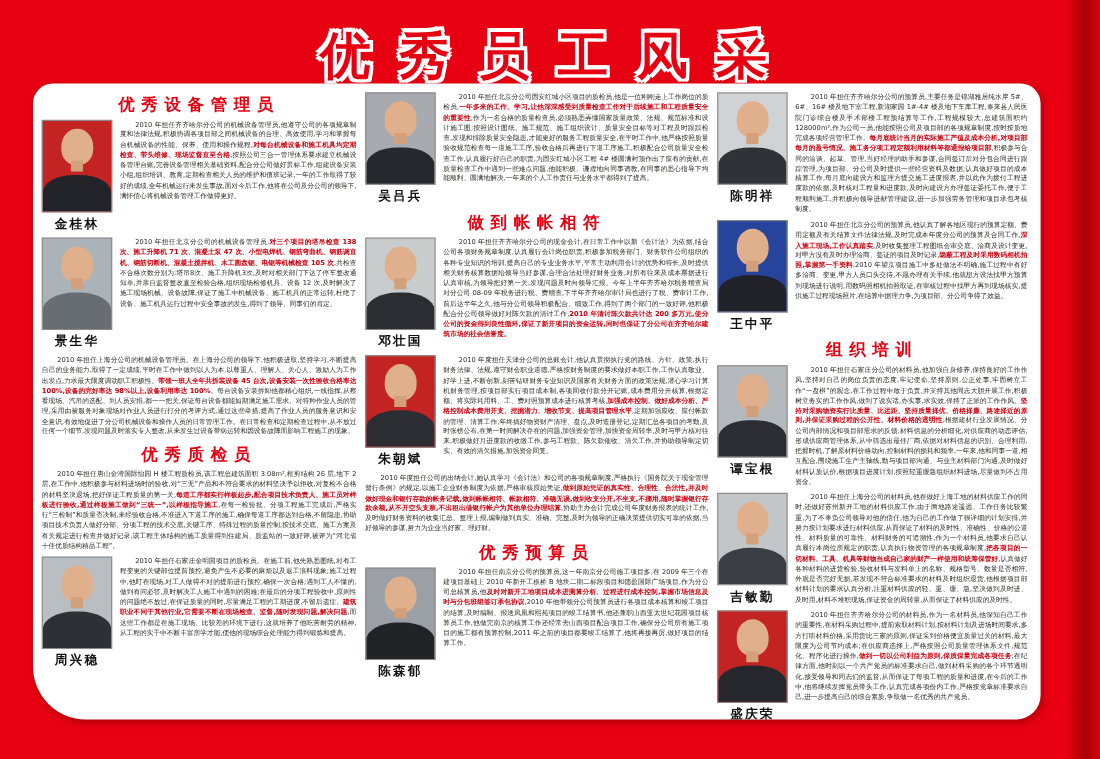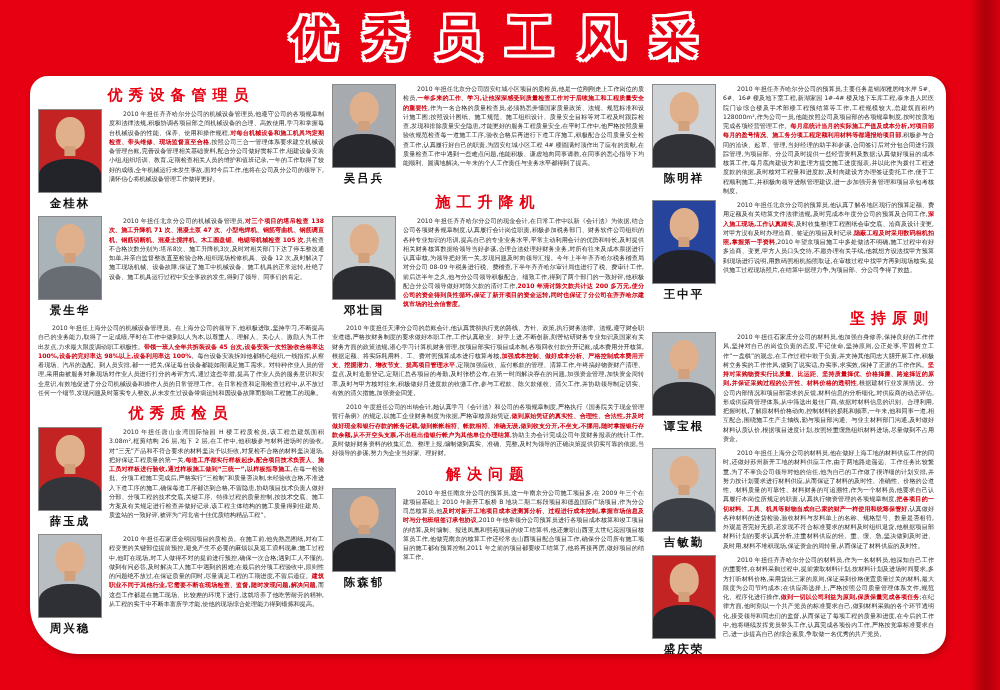--- a/index.html
+++ b/index.html
@@ -3,42 +3,42 @@
 <meta charset="utf-8">
 <style>
   * { margin:0; padding:0; box-sizing:border-box; }
   html,body { width:1000px; height:690px; overflow:hidden; }
   body {
     position:relative;
     background:#e60012;
     font-family:"DejaVu Sans","Liberation Sans",sans-serif;
   }
   .title {
-    position:absolute; top:0; left:0; width:100%; height:76px;
+    position:absolute; top:13px; left:0; width:100%; height:76px;
     display:flex; align-items:center; justify-content:center;
     font-size:46px; font-weight:bold; color:#e60012;
     letter-spacing:26px; padding-left:14px;
     text-shadow:-3px -3px 0 #fff, 3px -3px 0 #fff, -3px 3px 0 #fff, 3px 3px 0 #fff,
                  0 -3px 0 #fff, 0 3px 0 #fff, -3px 0 0 #fff, 3px 0 0 #fff;
     white-space:nowrap;
   }
   .panel {
     position:absolute; left:30px; top:76px; width:916px; height:578px;
     background:#ffffff; border-radius:18px 18px 22px 48px;
     box-shadow:2px 3px 6px rgba(120,0,0,.45);
     display:flex; gap:8px; padding:8px; overflow:hidden;
   }
   .edge-strip {
     position:absolute; right:0; top:0; width:30px; height:690px;
     background:linear-gradient(90deg,#e60012 0%,#c2000c 30%,#ad0009 55%,#d8000f 100%);
   }
   .col { display:flex; flex-direction:column; }
   .col0 { width:286px; }
   .col1 { width:312px; }
-  .col2 { width:282px;align-items:flex-end; }
+  .col2 { width:282px; }
   .sec-header {
     font-size:15px; font-weight:bold; color:#e60012;
     text-align:center; letter-spacing:6px; margin:2px 0 4px 0; flex:0 0 auto;
   }
   .entry { display:flex; gap:7px; margin-bottom:5px; flex:0 0 auto; }
   .photo-wrap { width:64px; flex:0 0 64px; }
   .photo {
     width:64px; height:84px; position:relative; overflow:hidden;
     border:1px solid #8a8a8a;
   }
@@ -92,28 +92,20 @@
           </div>
           <div class="emp-name">景生华</div>
         </div>
         <div class="entry-text"><span>2010 年担任北京分公司的机械设备管理员,</span><span class="hl">对三个项目的塔吊检查 138 次、施工升降机 71 次、混凝土泵 47 次、小型电焊机、钢筋弯曲机、钢筋调直机、钢筋切断机、混凝土搅拌机、木工圆盘锯、电锯等机械检查 105 次</span><span>,共检查不合格次数分别为:塔吊8次、施工升降机3次,及时对相关部门下达了停车整改通知单,并亲自监督整改直至检验合格,组织现场检修机具、设备 12 次,及时解决了施工现场机械、设备故障,保证了施工中机械设备、施工机具的正常运转,杜绝了设备、施工机具运行过程中安全事故的发生,得到了领导、同事们的肯定。</span></div>
       </div>
       <div class="entry">
         <div class="entry-text"><span>2010 年担任上海分公司的机械设备管理员。在上海分公司的领导下,他积极进取,坚持学习,不断提高自己的业务能力,取得了一定成绩,平时在工作中做到以人为本,以尊重人、理解人、关心人、激励人为工作出发点,力求最大限度调动职工积极性。</span><span class="hl">带领一班人全年共拆装设备 45 台次,设备安装一次性验收合格率达 100%,设备的完好率达 98%以上,设备利用率达 100%</span><span>。每台设备安装拆卸他都精心组织,一线指挥,从察看现场、汽吊的选配、到人员安排,都一一把关,保证每台设备都能如期满足施工需求。对特种作业人员的管理,采用由被服务对象现场对作业人员进行打分的考评方式,通过这些举措,提高了作业人员的服务意识和安全意识,有效地促进了分公司机械设备和操作人员的日常管理工作。在日常检查和定期检查过程中,从不放过任何一个细节,发现问题及时落实专人整改,从未发生过设备带病运转和因设备故障而影响工程施工的现象。</span></div>
       </div>
       <div class="sec-header">优秀质检员</div>
       <div class="entry">
-        <div class="photo-wrap">
-          <div class="photo" style="background: rgb(195, 35, 35);">
-            <div class="head"></div>
-            <div class="neck"></div>
-            <div class="torso" style="background: rgb(52, 53, 59);"></div>
-          </div>
-          <div class="emp-name">薛玉成</div>
-        </div>
         <div class="entry-text"><span>2010 年担任唐山金湾国际怡园 H 楼工程质检员,该工程总建筑面积 3.08m²,框剪结构 26 层,地下 2 层,在工作中,他积极参与材料进场时的验收,对“三无”产品和不符合要求的材料坚决予以拒收,对复检不合格的材料坚决退场,把好保证工程质量的第一关,</span><span class="hl">每道工序都实行样板起步,配合项目技术负责人、施工员对样板进行验收,通过样板施工做到“三统一”,以样板指导施工</span><span>,在每一检验批、分项工程施工完成后,严格实行“三检制”和质量否决制,未经验收合格,不准进入下道工序的施工,确保每道工序都达到合格,不留隐患,协助项目技术负责人做好分部、分项工程的技术交底,关键工序、特殊过程的质量控制,按技术交底、施工方案及有关规定进行检查并做好记录,该工程主体结构的施工质量得到住建局、质监站的一致好评,被评为“河北省十佳优质结构精品工程”。</span></div>
       </div>
       <div class="entry">
         <div class="photo-wrap">
           <div class="photo" style="background: rgb(185, 190, 194);">
             <div class="head"></div>
             <div class="neck"></div>
             <div class="torso" style="background: rgb(46, 48, 53);"></div>
           </div>
           <div class="emp-name">周兴稳</div>
@@ -126,39 +118,47 @@
         <div class="photo-wrap">
           <div class="photo" style="background: rgb(167, 171, 175);">
             <div class="head"></div>
             <div class="neck"></div>
             <div class="torso" style="background: rgb(38, 40, 45);"></div>
           </div>
           <div class="emp-name">吴吕兵</div>
         </div>
         <div class="entry-text"><span>2010 年担任北京分公司固安红城小区项目的质检员,他是一位刚刚走上工作岗位的质检员,</span><span class="hl">一年多来的工作、学习,让他深深感受到质量检查工作对于后续施工和工程质量安全的重要性</span><span>,作为一名合格的质量检查员,必须熟悉弄懂国家质量政策、法规、规范标准和设计施工图;按照设计图纸、施工规范、施工组织设计、质量安全目标等对工程及时跟踪检查,发现和排除质量安全隐患,才能更好的服务工程质量安全,在平时工作中,他严格按照质量验收规范检查每一道施工工序,验收合格后再进行下道工序施工,积极配合公司质量安全检查工作,认真履行好自己的职责,为固安红城小区工程 4# 楼圆满封顶作出了应有的贡献,在质量检查工作中遇到一些难点问题,他能积极、谦虚地向同事请教,在同事的悉心指导下均能顺利、圆满地解决,一年来的个人工作责任与业务水平都得到了提高。</span></div>
       </div>
-      <div class="sec-header">施工升降机</div>
+      <div class="sec-header">做到帐帐相符</div>
       <div class="entry">
         <div class="photo-wrap">
           <div class="photo" style="background: rgb(201, 204, 205);">
             <div class="head"></div>
             <div class="neck"></div>
             <div class="torso" style="background: rgb(43, 45, 50);"></div>
           </div>
           <div class="emp-name">邓壮国</div>
         </div>
         <div class="entry-text"><span>2010 年担任齐齐哈尔分公司的现金会计,在日常工作中以新《会计法》为依据,结合公司各项财务规章制度,认真履行会计岗位职责,积极参加税务部门、财务软件公司组织的各种专业知识的培训,提高自己的专业业务水平,平常主动利用会计的优势和特长,及时提供相关财务核算数据给领导当好参谋,合理合法处理好财务业务,对所有往来及成本票据进行认真审核,为领导把好第一关,发现问题及时向领导汇报。今年上半年齐齐哈尔税务稽查局对分公司 08-09 年税务进行税、费稽查,下半年齐齐哈尔审计局也进行了税、费审计工作,前后达半年之久,他与分公司领导积极配合、细致工作,得到了两个部门的一致好评,他积极配合分公司领导做好对陈欠款的清讨工作,</span><span class="hl">2010 年清讨陈欠款共计达 200 多万元,使分公司的资金得到良性循环,保证了新开项目的资金运转,同时也保证了分公司在齐齐哈尔建筑市场的社会信誉度。</span></div>
       </div>
       <div class="entry">
+        <div class="photo-wrap">
+          <div class="photo" style="background: rgb(195, 35, 35);">
+            <div class="head"></div>
+            <div class="neck"></div>
+            <div class="torso" style="background: rgb(43, 45, 51);"></div>
+          </div>
+          <div class="emp-name">朱朝斌</div>
+        </div>
         <div class="entry-text"><span>2010 年度担任天津分公司的总账会计,他认真贯彻执行党的路线、方针、政策,执行财务法律、法规,遵守财会职业道德,严格按财务制度的要求做好本职工作,工作认真敬业、好学上进,不断创新,刻苦钻研财务专业知识及国家有关财务方面的政策法规,潜心学习计算机财务管理,按项目部实行项目成本制,各项回收付款分开记账,成本费用分开核算,根据定额、将实际耗用料、工、费对照预算成本进行核算考核,</span><span class="hl">加强成本控制、做好成本分析、严格控制成本费用开支、挖掘潜力、增收节支、提高项目管理水平</span><span>,定期加强应收、应付帐款的管理、清算工作,年终搞好物资财产清理、盘点,及时造册登记,定期汇总各项目的考勤,及时张榜公布,在第一时间解决存在的问题,加强资金管理,加快资金周转率,及时与甲方核对往来,积极做好月进度款的收缴工作,参与工程款、陈欠款催收、清欠工作,并协助领导制定切实、有效的清欠措施,加强资金回笼。</span></div>
       </div>
       <div class="entry">
         <div class="entry-text"><span>2010 年度担任公司的出纳会计,她认真学习《会计法》和公司的各项规章制度,严格执行《国务院关于现金管理暂行条例》的规定,以施工企业财务制度为依据,严格审核原始凭证,</span><span class="hl">做到原始凭证的真实性、合理性、合法性,并及时做好现金和银行存款的帐务记载,做到帐帐相符、帐款相符、准确无误,做到收支分开,不坐支,不挪用,随时掌握银行存款余额,从不开空头支票,不出租出借银行帐户为其他单位办理结算</span><span>,协助主办会计完成公司年度财务报表的统计工作,及时做好财务资料的收集汇总、整理上报,编制做到真实、准确、完整,及时为领导的正确决策提供切实可靠的依据,当好领导的参谋,努力为企业当好家、理好财。</span></div>
       </div>
-      <div class="sec-header">解决问题</div>
+      <div class="sec-header">优秀预算员</div>
       <div class="entry">
         <div class="photo-wrap">
           <div class="photo" style="background: rgb(154, 160, 165);">
             <div class="head"></div>
             <div class="neck"></div>
             <div class="torso" style="background: rgb(34, 35, 39);"></div>
           </div>
           <div class="emp-name">陈森郁</div>
         </div>
         <div class="entry-text"><span>2010 年担任南京分公司的预算员,这一年南京分公司施工项目多,在 2009 年三个在建项目基础上 2010 年新开工板桥 B 地块二期二标段项目和德盈国际广场项目,作为分公司总核算员,他</span><span class="hl">及时对新开工地项目成本进测算分析、过程进行成本控制,掌握市场信息及时与分包班组签订承包协议</span><span>,2010 年他带领分公司预算员进行各项目成本核算和竣工项目的结算,及时编制、报送凤凰和熙苑项目的竣工结算书,他还兼职山西亚太世纪花园项目核算员工作,他做完南京的核算工作还经常去山西项目配合项目工作,确保分公司所有施工项目的施工都有预算控制,2011 年之前的项目都要竣工结算了,他将再接再厉,做好项目的结算工作。</span></div>
@@ -180,21 +180,21 @@
         <div class="photo-wrap">
           <div class="photo" style="background: rgb(39, 68, 156);">
             <div class="head"></div>
             <div class="neck"></div>
             <div class="torso" style="background: rgb(34, 35, 42);"></div>
           </div>
           <div class="emp-name">王中平</div>
         </div>
         <div class="entry-text"><span>2010 年担任北京分公司的预算员,他认真了解各地区现行的预算定额、费用定额及有关结算文件法律法规,及时完成本年度分公司的预算及合同工作,</span><span class="hl">深入施工现场,工作认真踏实</span><span>,及时收集整理工程图纸会审交底、洽商及设计变更,对甲方没有及时办理洽商、签证的项目及时记录,</span><span class="hl">隐蔽工程及时采用数码相机拍照,掌握第一手资料</span><span>,2010 年望京项目施工中多处做法不明确,施工过程中有好多洽商、变更,甲方人员口头交待,不愿办理有关手续,他就想方设法找甲方预算到现场进行说明,用数码照相机拍照取证,在审核过程中找甲方再到现场核实,提供施工过程现场照片,在结算中据理力争,为项目部、分公司争得了效益。</span></div>
       </div>
-      <div class="sec-header">坚持原则</div>
+      <div class="sec-header">组织培训</div>
       <div class="entry">
         <div class="photo-wrap">
           <div class="photo" style="background: rgb(180, 185, 189);">
             <div class="head"></div>
             <div class="neck"></div>
             <div class="torso" style="background: rgb(44, 46, 51);"></div>
           </div>
           <div class="emp-name">谭宝根</div>
         </div>
         <div class="entry-text"><span>2010 年担任石家庄分公司的材料员,他加强自身修养,保持良好的工作作风,坚持对自己的岗位负责的态度,牢记使命,坚持原则,公正处事,牢固树立工作“一盘棋”的观念,在工作过程中敢于负责,并支持其他同志大胆开展工作,积极树立务实的工作作风,做到了说实话,办实事,求实效,保持了正派的工作作风。</span><span class="hl">坚持对采购物资实行比质量、比运距、坚持质量择优、价格择廉、路途择近的原则,并保证采购过程的公开性、材料价格的透明性</span><span>,根据建材行业发展情况、分公司内部情况和项目部需求的反馈,材料信息的分析细化,对供应商的动态评估,形成供应商管理体系,从中筛选出最佳厂商,依据对材料信息的识别、合理利用,把握时机,了解原材料价格动向,控制材料的损耗和频率,一年来,他和同事一道,相互配合,围绕施工生产主轴线,勤与项目部沟通、与业主材料部门沟通,及时做好材料认质认价,根据项目进度计划,按照轻重缓急组织材料进场,尽量做到不占用资金。</span></div>

